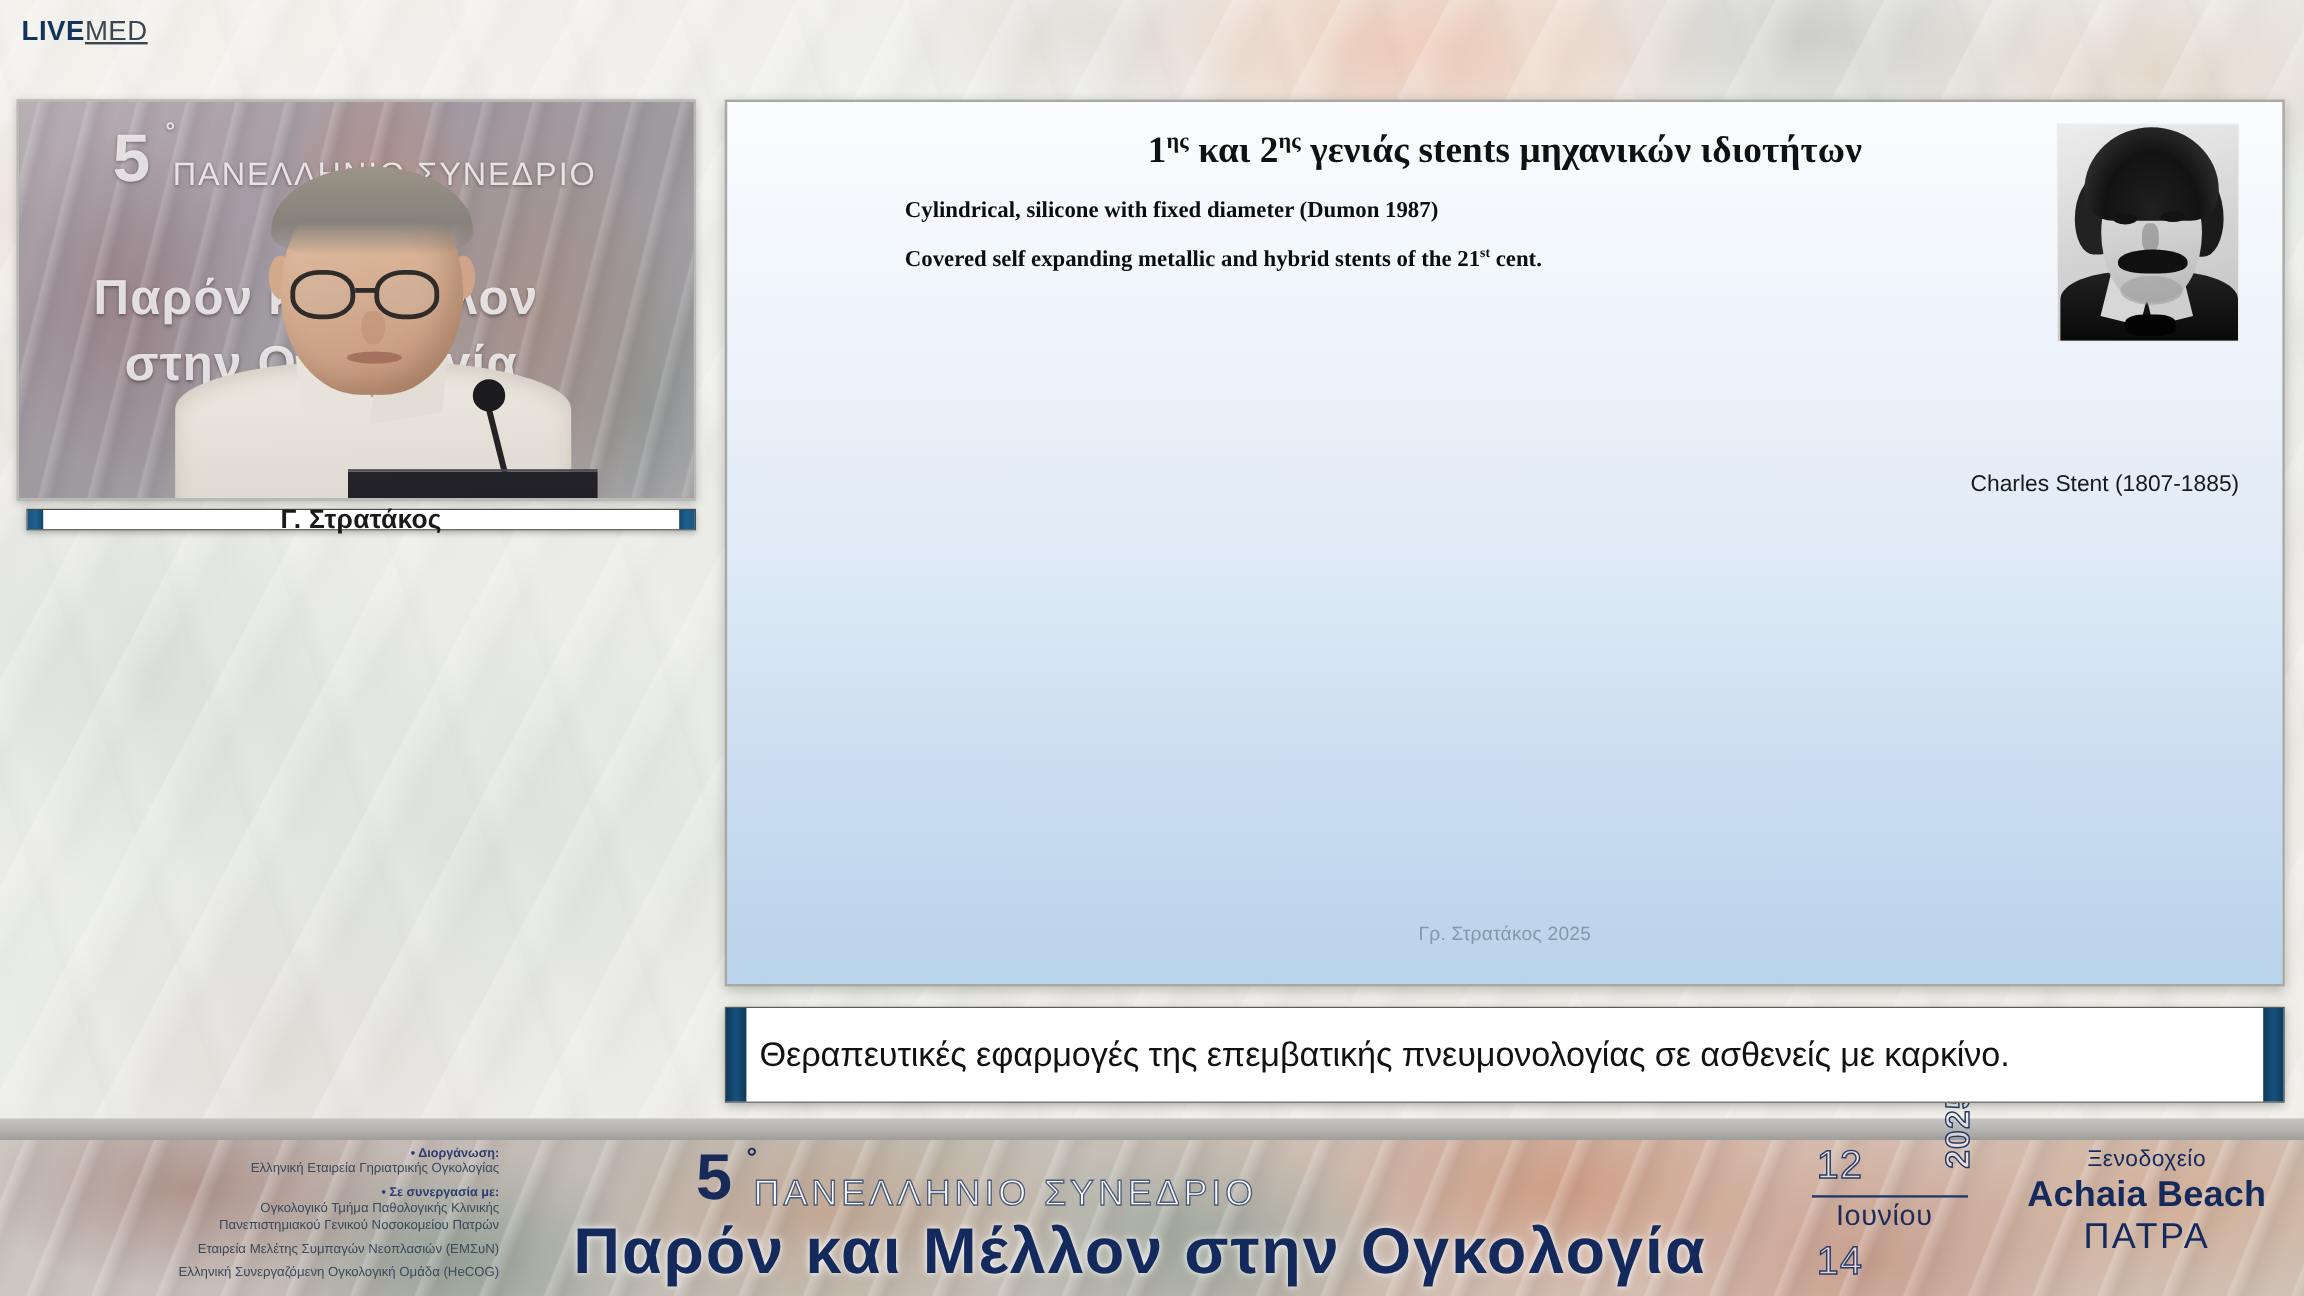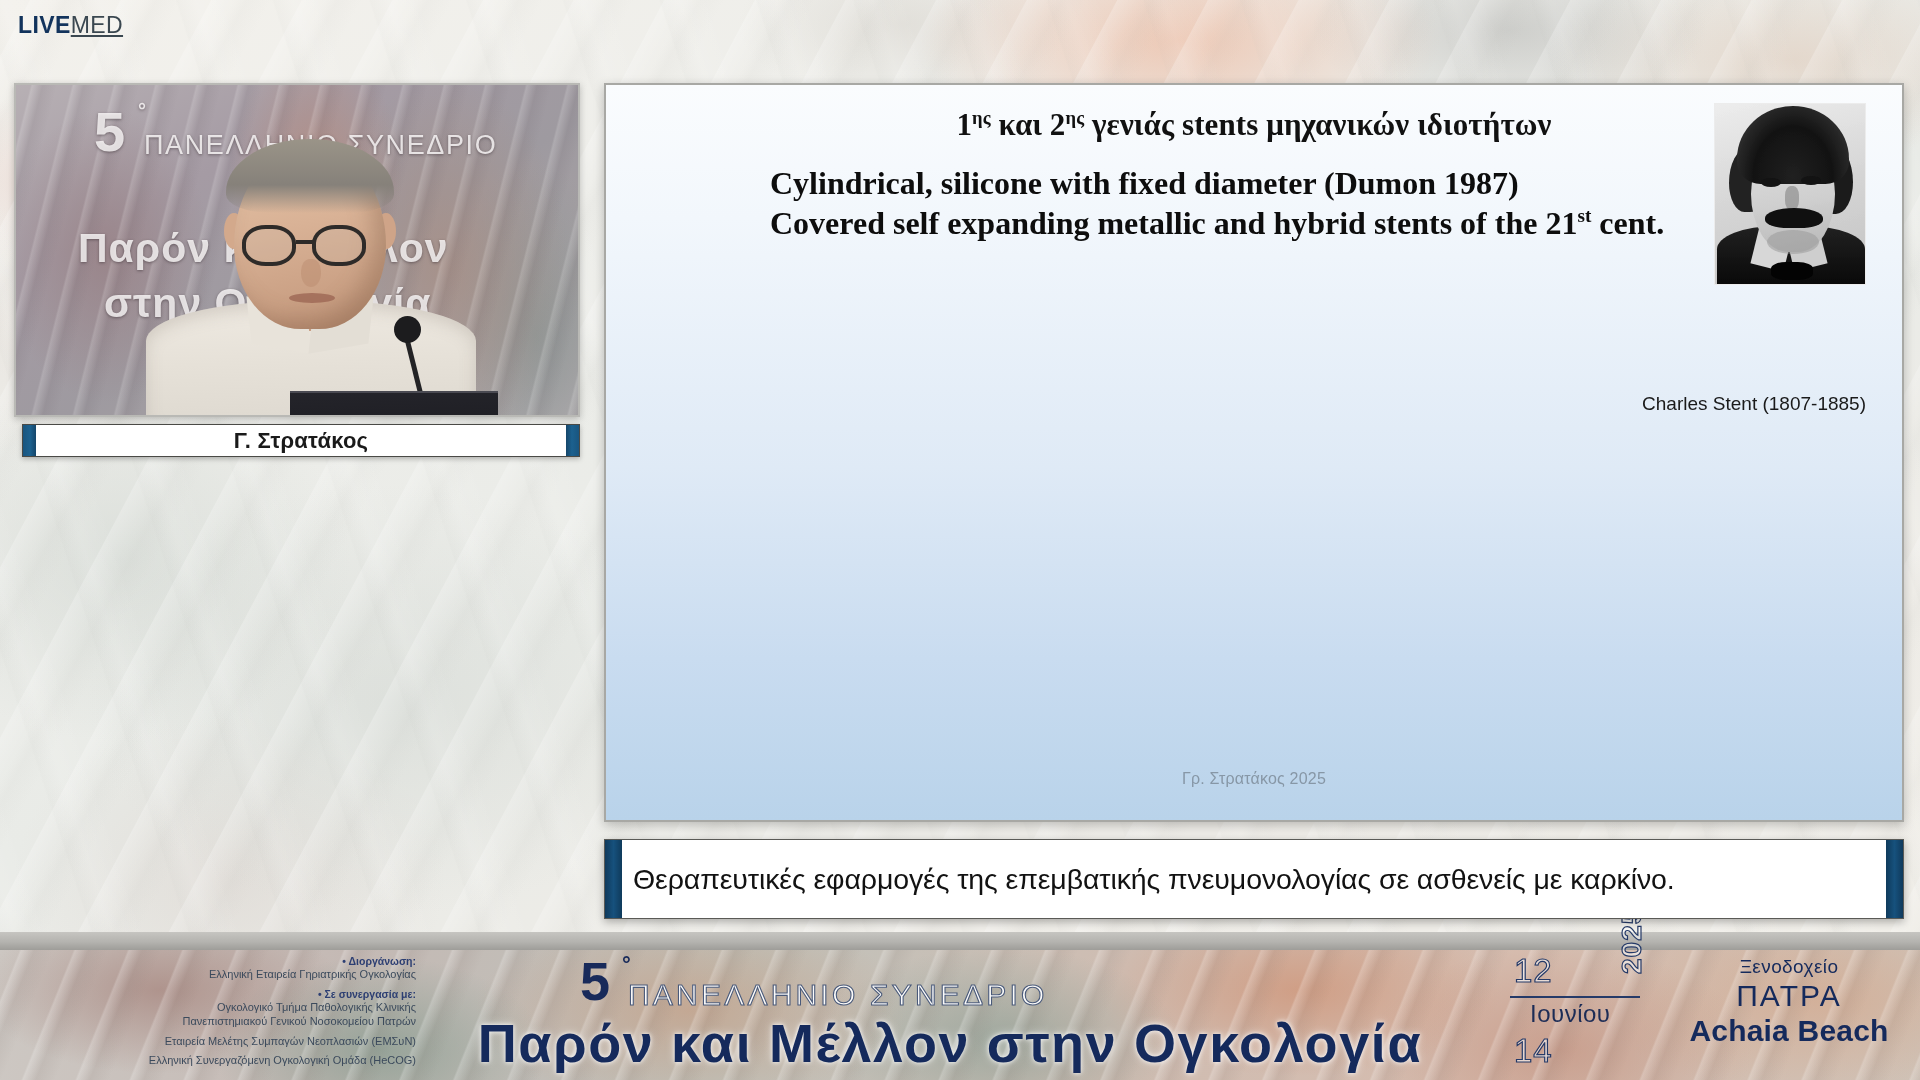--- a/index.html
+++ b/index.html
@@ -127,21 +127,21 @@
     background:#232325; transform:rotate(-14deg); transform-origin:top center; z-index:5;
   }
   #laptop {
     position:absolute; left:144px; top:250px; width:208px; height:86px;
     background:linear-gradient(178deg,#24242a 0%,#17171c 100%);
     border-top:2px solid #4a4a52; z-index:6;
   }
 
   
   #speaker-name-bar {
-    position:absolute; left:22px; top:424px; width:558px; height:33px;
+    position:absolute; left:22px; top:424px; width:558px; height:18px;
     background:#ffffff; border:1px solid #4a4a46;
     box-shadow:0 2px 5px rgba(0,0,0,.25); z-index:30;
     display:flex; align-items:center; justify-content:center;
   }
   #speaker-name-bar::before {
     content:""; position:absolute; left:0; top:0; bottom:0; width:13px;
     background:linear-gradient(90deg,#19557f 0%,#1c618f 55%,#15466a 100%);
   }
   #speaker-name-bar::after {
     content:""; position:absolute; right:0; top:0; bottom:0; width:13px;
@@ -160,23 +160,23 @@
     background:linear-gradient(180deg,#fafcfe 0%,#f2f7fc 18%,#dfeaf6 52%,#c9dcf0 78%,#b9d3ea 100%);
     overflow:hidden;
   }
   #slide-title {
     position:absolute; left:0; right:0; top:22px; text-align:center;
     font-family:"Liberation Serif", serif; font-weight:bold;
     font-size:31px; color:#111; letter-spacing:.1px; white-space:nowrap;
   }
   #slide-title sup { font-size:.60em; vertical-align:super; }
   .slide-body-line {
-    position:absolute; left:164px;
+    position:absolute; left:148px;
     font-family:"Liberation Serif", serif; font-weight:bold;
-    font-size:32px; color:#0d0d0d; white-space:nowrap;
+    font-size:19px; color:#0d0d0d; white-space:nowrap;
   }
   #slide-line1 { top:80px; }
   #slide-line2 { top:120px; }
   #slide-line2 sup { font-size:.60em; vertical-align:super; }
 
   
   #stent-portrait {
     position:absolute; right:36px; top:18px; width:152px; height:182px;
     border:1px solid #d8e2ec; overflow:hidden;
     background:linear-gradient(180deg,#d6d4d0 0%,#c3c1bd 100%);
@@ -426,15 +426,15 @@
 <div id="footer-date">
   <div id="fd-12">12</div>
   <div id="fd-rule"></div>
   <div id="fd-month">Ιουνίου</div>
   <div id="fd-14">14</div>
   <div id="fd-year">2025</div>
 </div>
 
 <div id="footer-venue">
   <div id="fv-label">Ξενοδοχείο</div>
+  <div id="fv-name">Achaia Beach</div>
   <div id="fv-city">ΠΑΤΡΑ</div>
-  <div id="fv-name">Achaia Beach</div>
 </div>
 
 </body></html>

